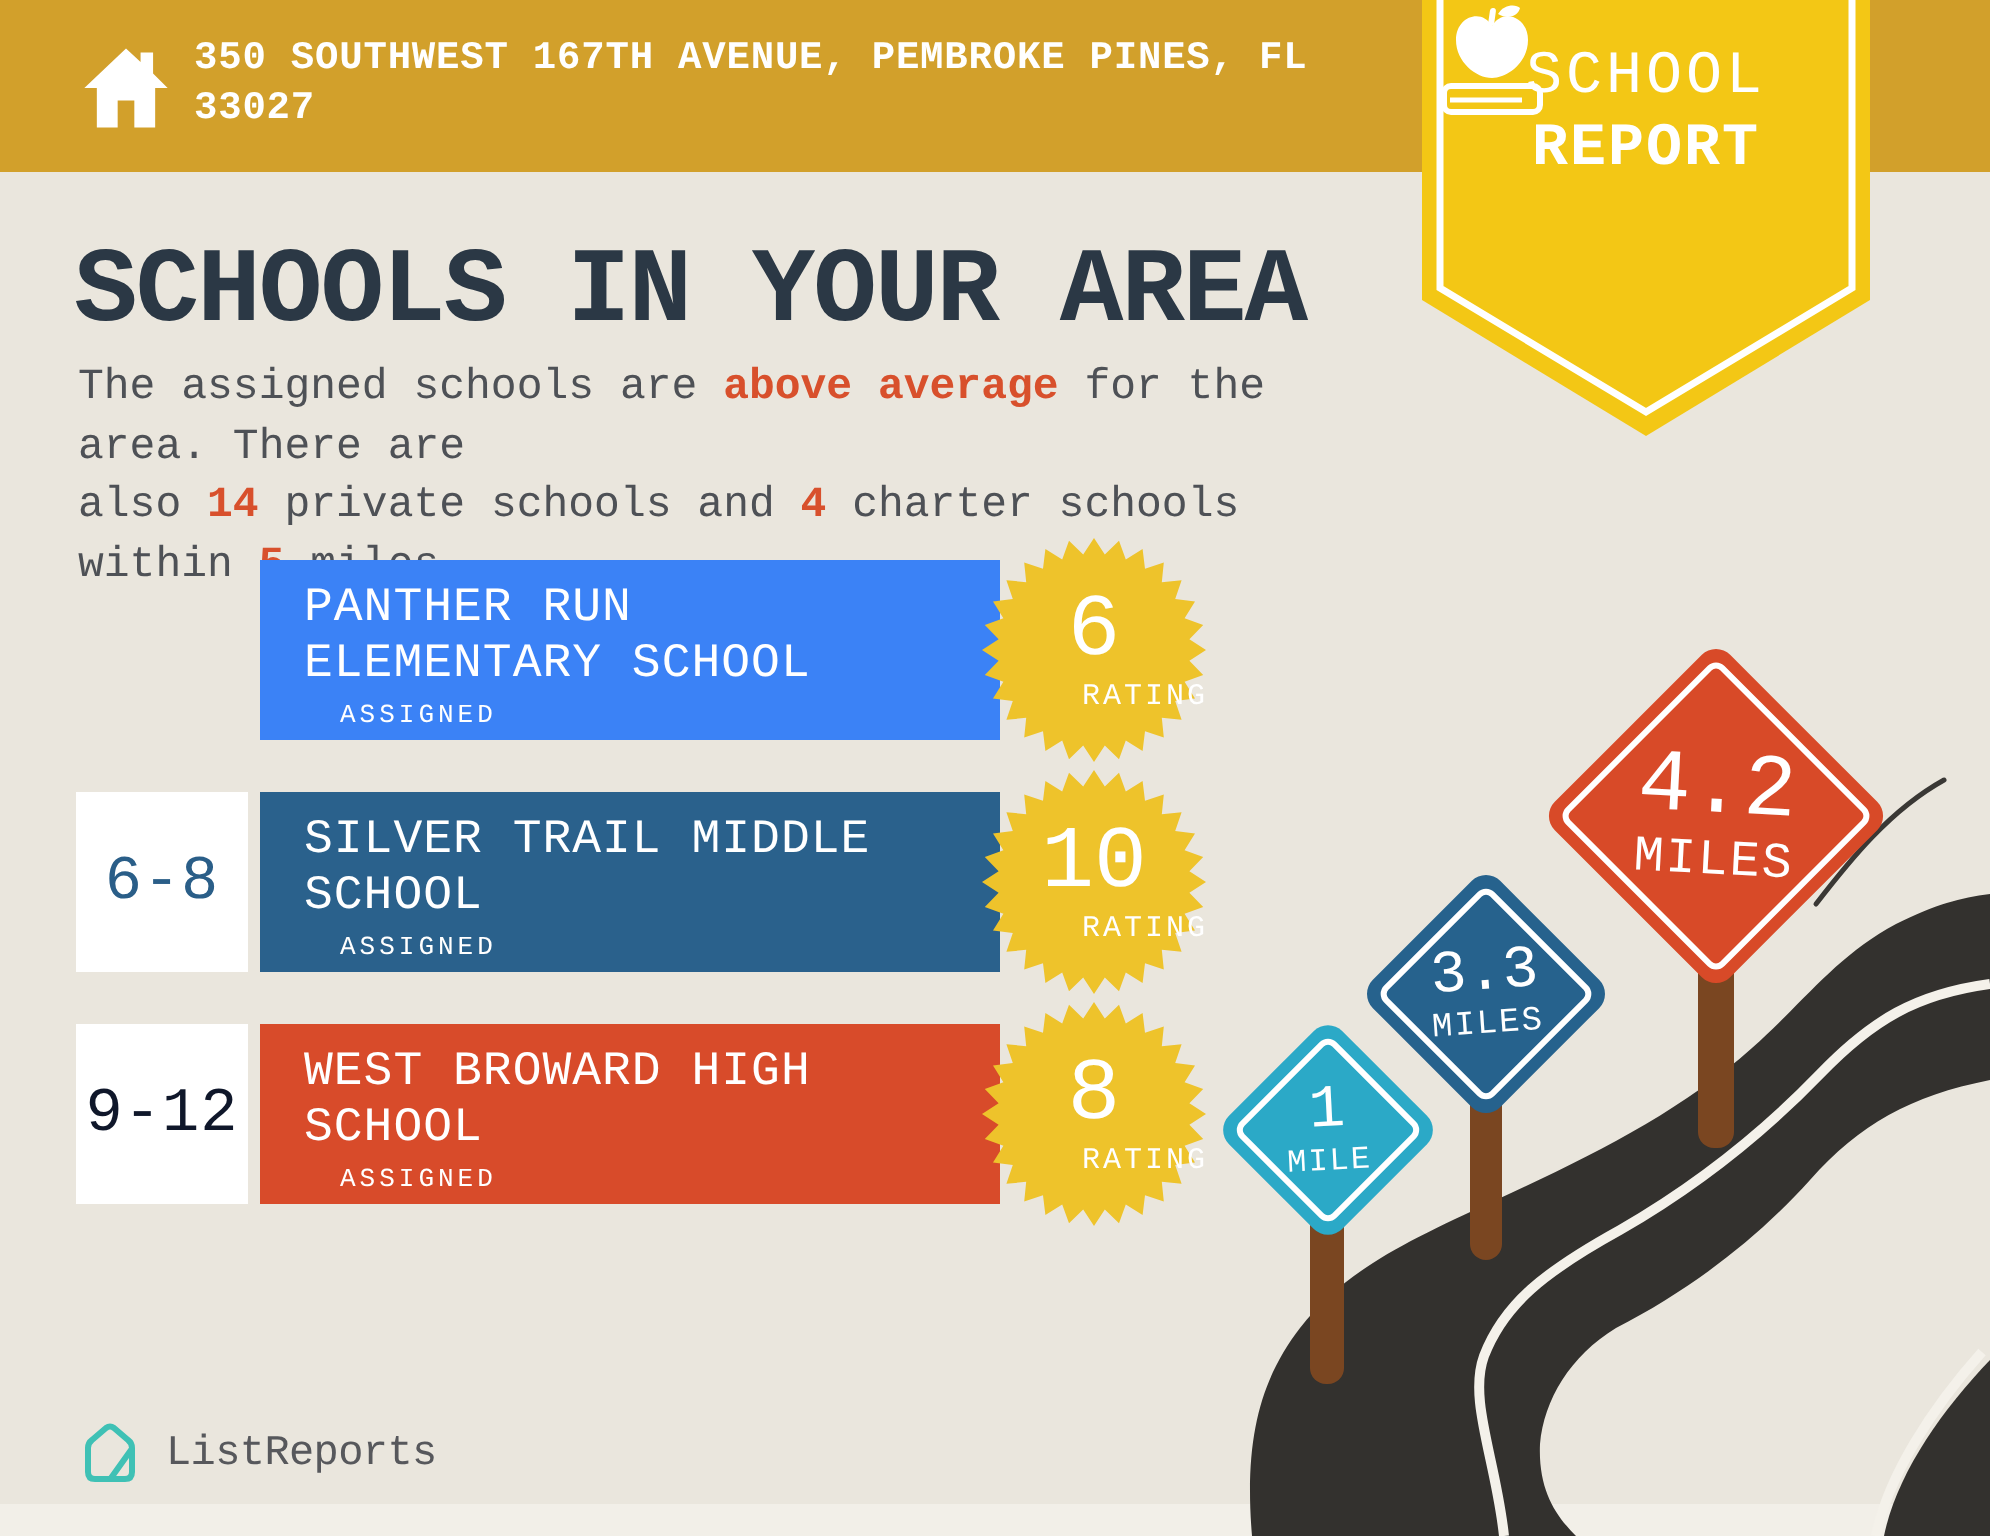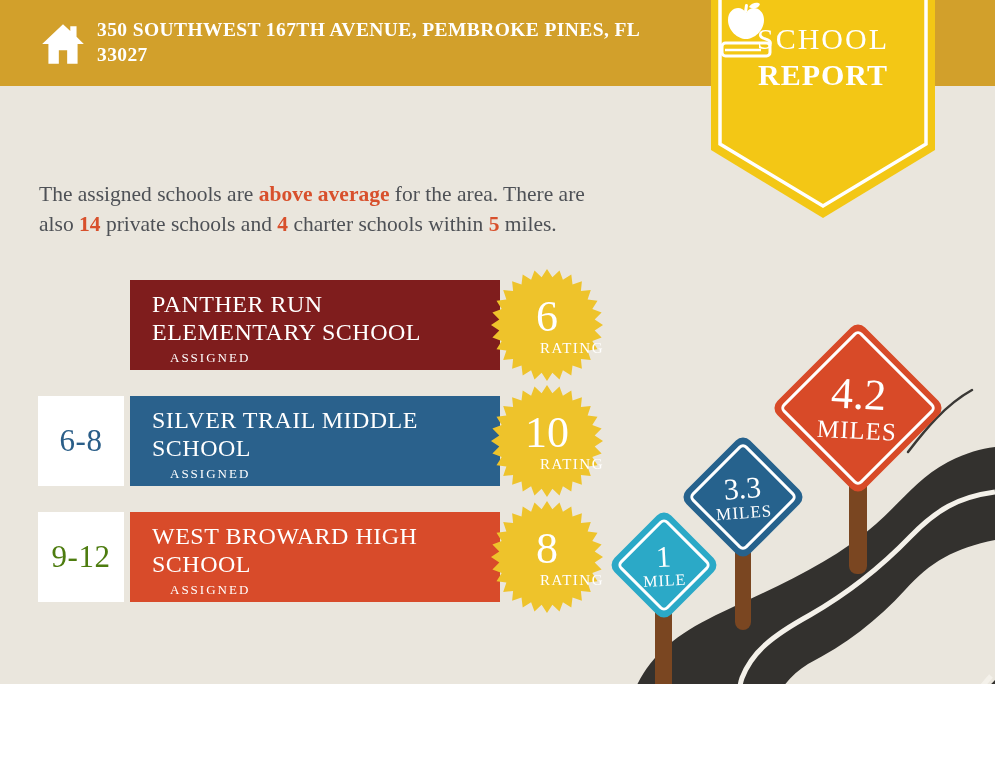--- a/index.html
+++ b/index.html
@@ -1,19 +1,19 @@
 <!DOCTYPE html>
 <html><head>
 <meta charset="utf-8">
 <style>
   html,body{margin:0;padding:0;}
   .canvas{
-    position:relative; width:995px; height:684px; overflow:hidden;
+    position:relative; width:995px; height:768px; overflow:hidden;
     background:#EAE6DD;
-    font-family:Liberation Serif, serif;
+    font-family:Liberation Mono, monospace;
   }
   
   .header{
     position:absolute; left:0; top:0; width:995px; height:86px;
     background:#D2A02B; z-index:2;
   }
   .home-icon{position:absolute; left:38px; top:19px;}
   .address{
     position:absolute; left:97px; top:17px; color:#FFFFFF;
     font-size:19.5px; font-weight:bold; letter-spacing:.4px; line-height:1.3;
@@ -134,24 +134,25 @@
     </div>
     <svg class="badge-icon" width="70" height="62" viewBox="0 0 70 62">
       <path d="M35 13 C30 4 17 8 17 20 C17 31 27 39 35 39 C43 39 53 31 53 20 C53 8 40 4 35 13 Z" fill="#FFFFFF"></path>
       <rect x="33.6" y="4" width="3" height="9" rx="1.5" fill="#FFFFFF" transform="rotate(8 35 8)"></rect>
       <path d="M38 7 C41 2 47 2 49 4 C48 8 43 10 38 7 Z" fill="#FFFFFF"></path>
       <rect x="11" y="43" width="48" height="13" rx="3.5" fill="none" stroke="#FFFFFF" stroke-width="3"></rect>
       <line x1="14" y1="50" x2="50" y2="50" stroke="#FFFFFF" stroke-width="2.5"></line>
     </svg>
   </div>
 
+  <h1 class="title">SCHOOLS IN YOUR AREA</h1>
   <p class="subtitle"><span>The assigned schools are </span><b>above average</b><span> for the area. There are</span><br><span>also </span><b>14</b><span> private schools and </span><b>4</b><span> charter schools within </span><b>5</b><span> miles.</span></p>
 
   <div class="school-row row-0">
-    <div class="school-bar" style="background-color: #7f1d1d;">
+    <div class="school-bar" style="background-color: #3b82f6;">
       <div class="school-name">
         <span>PANTHER RUN</span><br>
         <span>ELEMENTARY SCHOOL</span>
       </div>
       <div class="assigned">ASSIGNED</div>
     </div>
     <div class="star">
       <svg width="114" height="114" viewBox="-57 -57 114 114">
           <polygon class="starburst" points="0.0,-56.0 5.4,-47.7 12.5,-54.6 15.9,-45.3 24.3,-50.5 25.5,-40.6 34.9,-43.8 33.9,-33.9 43.8,-34.9 40.6,-25.5 50.5,-24.3 45.3,-15.9 54.6,-12.5 47.7,-5.4 56.0,0.0 47.7,5.4 54.6,12.5 45.3,15.9 50.5,24.3 40.6,25.5 43.8,34.9 33.9,33.9 34.9,43.8 25.5,40.6 24.3,50.5 15.9,45.3 12.5,54.6 5.4,47.7 0.0,56.0 -5.4,47.7 -12.5,54.6 -15.9,45.3 -24.3,50.5 -25.5,40.6 -34.9,43.8 -33.9,33.9 -43.8,34.9 -40.6,25.5 -50.5,24.3 -45.3,15.9 -54.6,12.5 -47.7,5.4 -56.0,0.0 -47.7,-5.4 -54.6,-12.5 -45.3,-15.9 -50.5,-24.3 -40.6,-25.5 -43.8,-34.9 -33.9,-33.9 -34.9,-43.8 -25.5,-40.6 -24.3,-50.5 -15.9,-45.3 -12.5,-54.6 -5.4,-47.7" fill="#EEC32B"></polygon>
         </svg>
@@ -174,21 +175,21 @@
     <div class="star">
       <svg width="114" height="114" viewBox="-57 -57 114 114">
           <polygon class="starburst" points="0.0,-56.0 5.4,-47.7 12.5,-54.6 15.9,-45.3 24.3,-50.5 25.5,-40.6 34.9,-43.8 33.9,-33.9 43.8,-34.9 40.6,-25.5 50.5,-24.3 45.3,-15.9 54.6,-12.5 47.7,-5.4 56.0,0.0 47.7,5.4 54.6,12.5 45.3,15.9 50.5,24.3 40.6,25.5 43.8,34.9 33.9,33.9 34.9,43.8 25.5,40.6 24.3,50.5 15.9,45.3 12.5,54.6 5.4,47.7 0.0,56.0 -5.4,47.7 -12.5,54.6 -15.9,45.3 -24.3,50.5 -25.5,40.6 -34.9,43.8 -33.9,33.9 -43.8,34.9 -40.6,25.5 -50.5,24.3 -45.3,15.9 -54.6,12.5 -47.7,5.4 -56.0,0.0 -47.7,-5.4 -54.6,-12.5 -45.3,-15.9 -50.5,-24.3 -40.6,-25.5 -43.8,-34.9 -33.9,-33.9 -34.9,-43.8 -25.5,-40.6 -24.3,-50.5 -15.9,-45.3 -12.5,-54.6 -5.4,-47.7" fill="#EEC32B"></polygon>
         </svg>
       <div class="star-num">10</div>
       <div class="star-label">RATING</div>
     </div>
   </div>
 
   <div class="school-row row-2">
-    <div class="grade-box" style="color: #4d7c0f; justify-content: center;">
+    <div class="grade-box" style="color: #0f172a; justify-content: center;">
       <span>9-12</span>
     </div>
     <div class="school-bar" style="background-color: rgb(216, 75, 42);">
       <div class="school-name">
         <span>WEST BROWARD HIGH</span><br>
         <span>SCHOOL</span>
       </div>
       <div class="assigned">ASSIGNED</div>
     </div>
     <div class="star">

